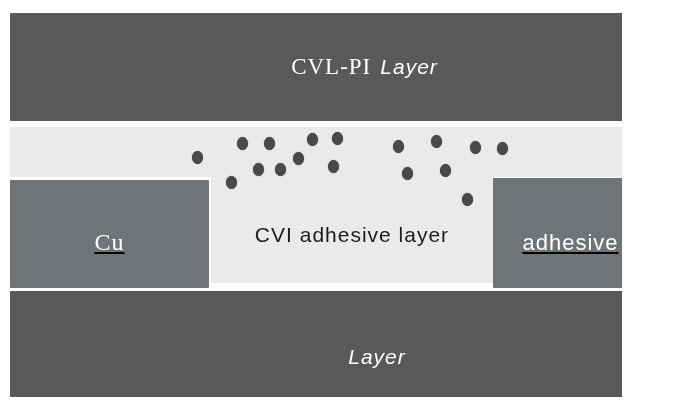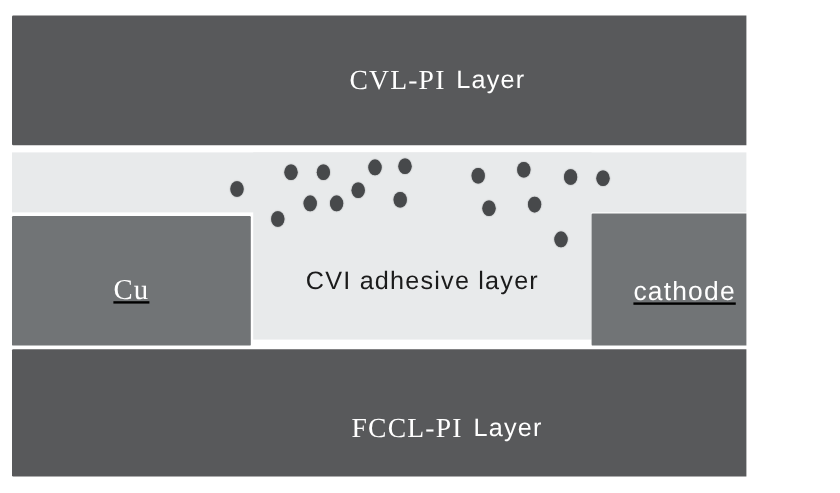--- a/index.html
+++ b/index.html
@@ -52,21 +52,21 @@
   .serif {
     font-family: "Liberation Serif", serif;
     font-size: 23px;
     letter-spacing: 1px;
   }
   .sans {
     font-family: "Liberation Sans", sans-serif;
     font-size: 21px;
     letter-spacing: 1px;
   }
-  .gap-left   { margin-left: 9px; }
+  .gap-left   { margin-left: 9px; font-style: italic; }
   
   .top-band      { left: 10px;  top: 13px;  width: 681px; height: 108px; }
   .top-band .label-dark-bg { transform: translateX(14px); }
   .adhesive-strip  { left: 10px;  top: 127px; width: 681px; height: 50px; }
   .adhesive-center { left: 211px; top: 127px; width: 282px; height: 156px; }
   .adhesive-center .label-light-bg { top: 96px; font-size: 21px; letter-spacing: 1px; }
   .anode-block   { left: 10px;  top: 180px; width: 199px; height: 108px; }
   .anode-block .label-dark-bg { padding-top: 8px; }
   .anode-block .sans { margin-left: 15px; font-size: 22px; }
   .anode-block .serif { font-size: 24px; }
@@ -110,28 +110,27 @@
   </div>
 
   <div class="block copper anode-block">
     <div class="label-dark-bg">
       <span class="serif">Cu</span>
     </div>
   </div>
 
   <div class="block copper cathode-block">
     <div class="label-dark-bg">
-      <span class="sans">cathode</span>
+      <span class="sans">adhesive</span>
       <span class="serif">Cu</span>
     </div>
   </div>
 
   <div class="block band-dark bottom-band">
     <div class="label-dark-bg">
-      <span class="serif">FCCL-PI</span>
       <span class="sans gap-left">Layer</span>
     </div>
   </div>
 
   <div class="dots-layer">
       <div class="dot" style="left: 191.5px; top: 150.5px;"></div>
       <div class="dot" style="left: 236.5px; top: 136.5px;"></div>
       <div class="dot" style="left: 263.5px; top: 136.5px;"></div>
       <div class="dot" style="left: 306.5px; top: 132.5px;"></div>
       <div class="dot" style="left: 331.5px; top: 131.5px;"></div>

